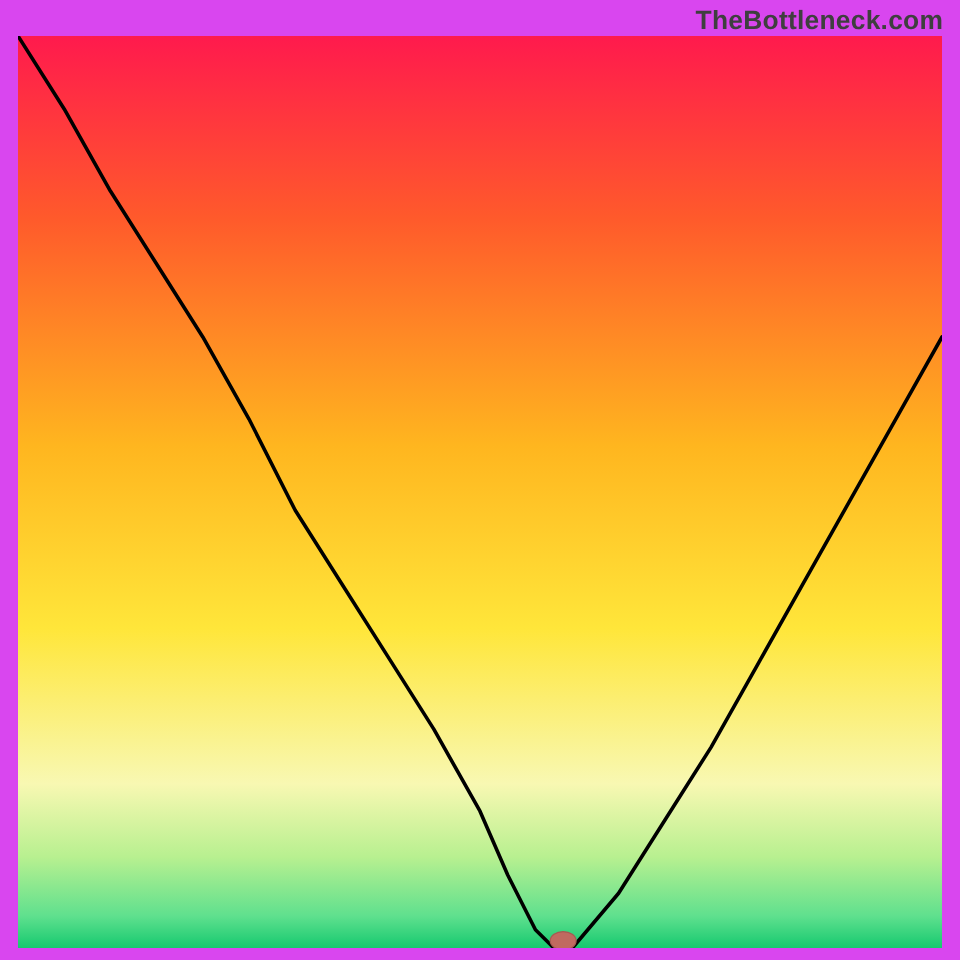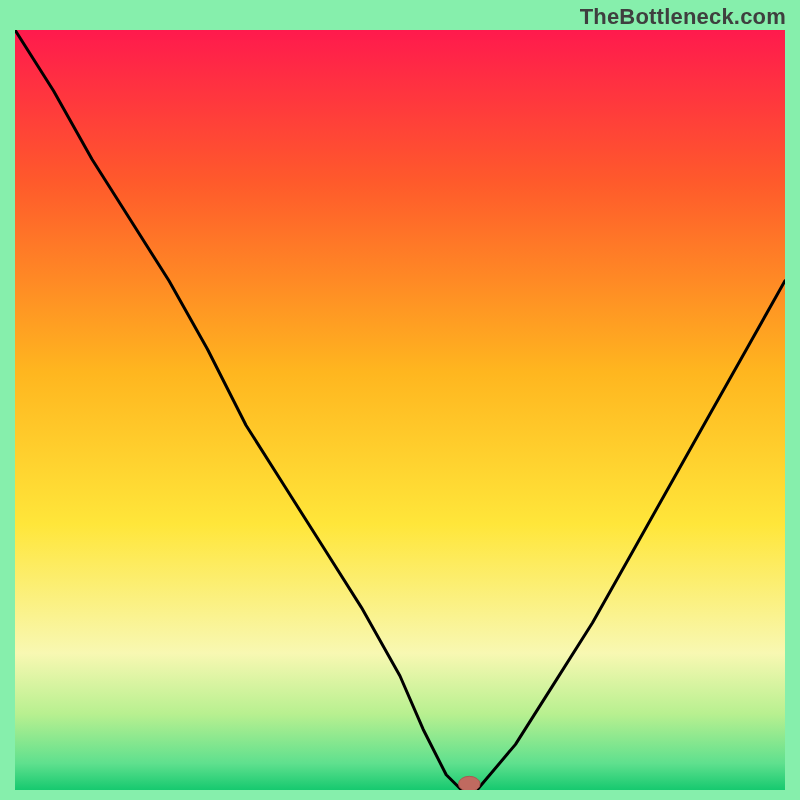--- a/index.html
+++ b/index.html
@@ -1,21 +1,21 @@
 <!DOCTYPE html>
 <html><head>
 <meta charset="utf-8">
 <style>
   * { margin: 0; padding: 0; box-sizing: border-box; }
   html, body { width: 800px; height: 800px; background: #000; overflow: hidden; }
   .frame {
     position: absolute;
     top: 0; left: 0;
     width: 800px; height: 800px;
-    background: #86efac;
+    background: #d946ef;
   }
   .watermark {
     position: absolute;
     top: 4px;
     right: 14px;
     color: #3f3f3f;
     font-family: Arial, Helvetica, sans-serif;
     font-size: 22px;
     font-weight: bold;
     letter-spacing: 0.2px;

